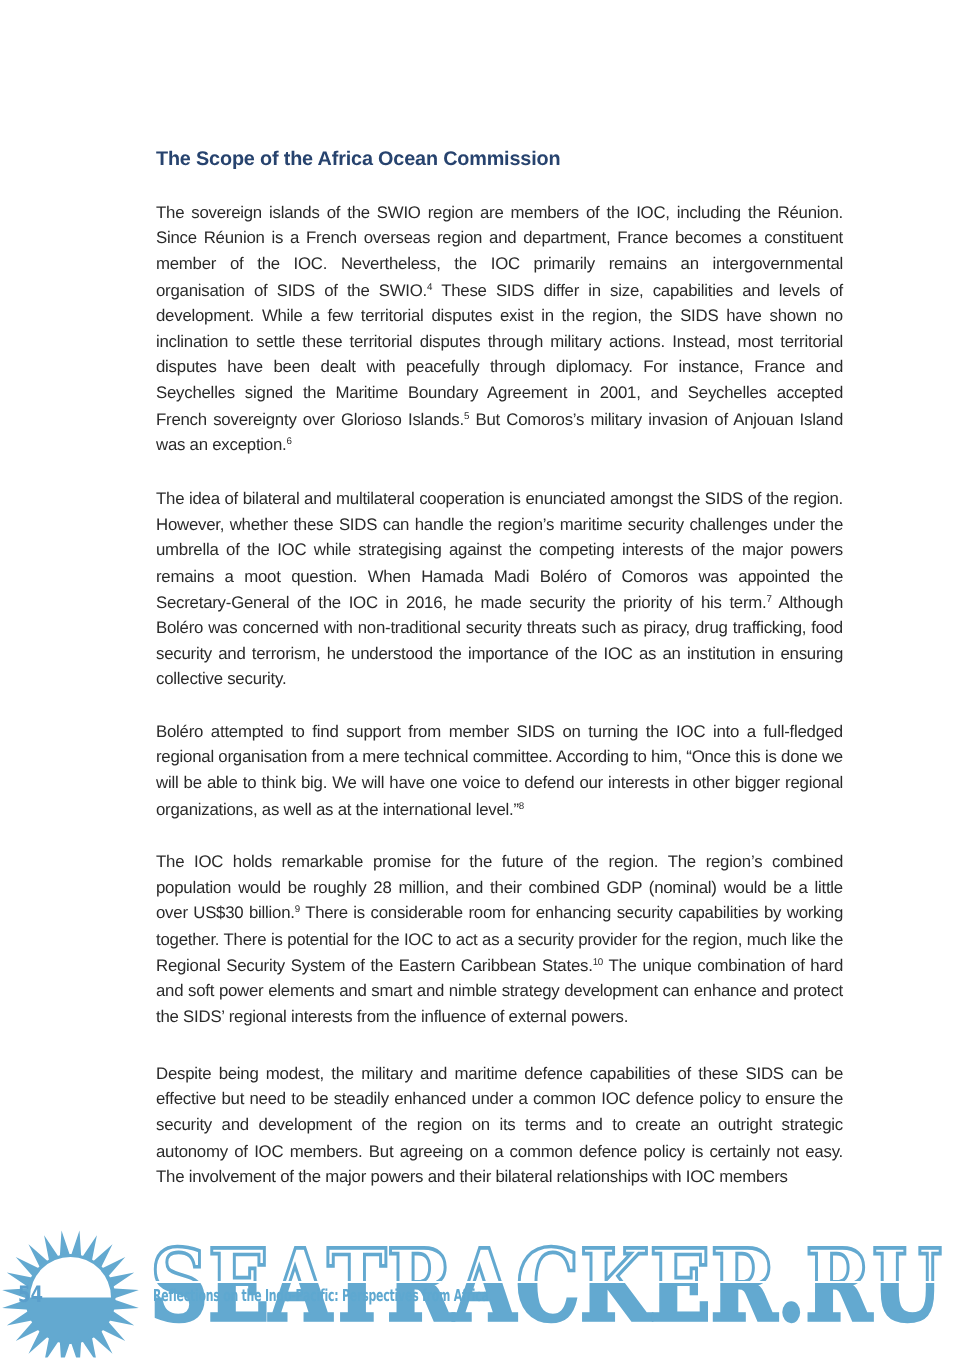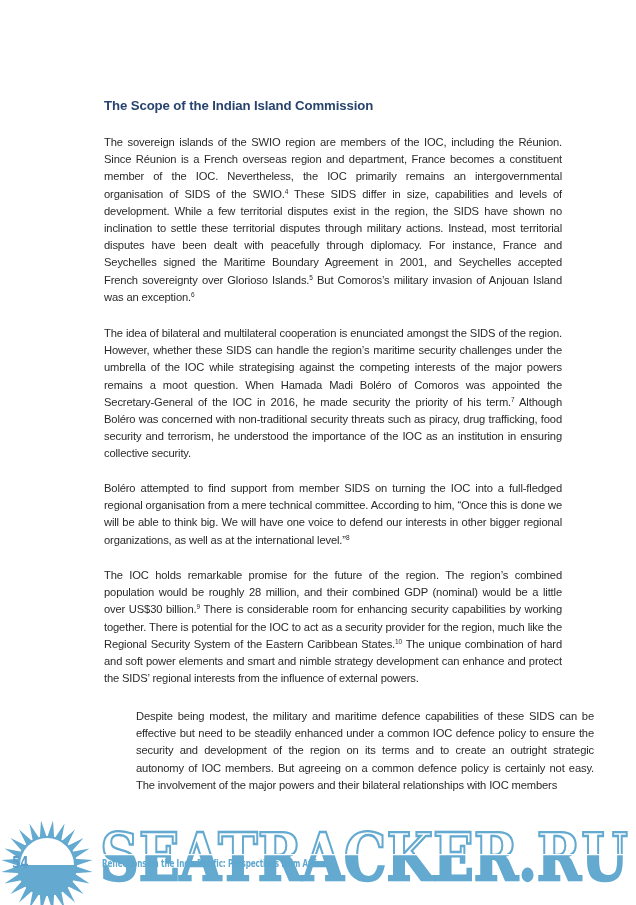--- a/index.html
+++ b/index.html
@@ -20,42 +20,42 @@
     font-family: "Liberation Sans", sans-serif;
     font-size: 11.2px; line-height: 17.2px; color: #2a2a2a;
     text-align: justify; margin: 0;
     letter-spacing: -0.15px;
   }
   .para sup { font-size: 6.5px; vertical-align: 4px; line-height: 0; }
   .p1 { top: 134px; }
   .p2 { top: 325px; }
   .p3 { top: 480px; }
   .p4 { top: 567px; }
-  .p5 { top: 708px; margin-left: 32px; }
+  .p5 { top: 708px; }
 
   .footer { position: absolute; left: 0; top: 800px; width: 636px; height: 105px; }
   .sun { position: absolute; left: 0; top: 818px; width: 96px; height: 96px; }
   .watermark { position: absolute; left: 98px; top: 818px; width: 536px; height: 72px; }
   .page-num {
     position: absolute; left: 12px; top: 854px;
     font-family: "DejaVu Sans", sans-serif; font-size: 15px; font-weight: bold;
     color: #5a9fcc; transform: scaleX(0.8); transform-origin: left;
   }
   .footer-title {
     position: absolute; left: 102px; top: 857px;
     font-family: "DejaVu Sans", sans-serif; font-size: 11px; font-weight: bold;
     color: #5ea8d0; transform: scaleX(0.66); transform-origin: left;
     white-space: nowrap; letter-spacing: -0.2px;
   }
 </style>
 </head>
 <body>
 
 <div class="page">
-  <h2 class="heading">The Scope of the Indian Island Commission</h2>
+  <h2 class="heading">The Scope of the Africa Ocean Commission</h2>
 
   <p class="para p1">The sovereign islands of the SWIO region are members of the IOC, including the Réunion. Since Réunion is a French overseas region and department, France becomes a constituent member of the IOC. Nevertheless, the IOC primarily remains an intergovernmental organisation of SIDS of the SWIO.<sup>4</sup> These SIDS differ in size, capabilities and levels of development. While a few territorial disputes exist in the region, the SIDS have shown no inclination to settle these territorial disputes through military actions. Instead, most territorial disputes have been dealt with peacefully through diplomacy. For instance, France and Seychelles signed the Maritime Boundary Agreement in 2001, and Seychelles accepted French sovereignty over Glorioso Islands.<sup>5</sup> But Comoros’s military invasion of Anjouan Island was an exception.<sup>6</sup></p>
   <p class="para p2">The idea of bilateral and multilateral cooperation is enunciated amongst the SIDS of the region. However, whether these SIDS can handle the region’s maritime security challenges under the umbrella of the IOC while strategising against the competing interests of the major powers remains a moot question. When Hamada Madi Boléro of Comoros was appointed the Secretary-General of the IOC in 2016, he made security the priority of his term.<sup>7</sup> Although Boléro was concerned with non-traditional security threats such as piracy, drug trafficking, food security and terrorism, he understood the importance of the IOC as an institution in ensuring collective security.</p>
   <p class="para p3">Boléro attempted to find support from member SIDS on turning the IOC into a full-fledged regional organisation from a mere technical committee. According to him, “Once this is done we will be able to think big. We will have one voice to defend our interests in other bigger regional organizations, as well as at the international level.”<sup>8</sup></p>
   <p class="para p4">The IOC holds remarkable promise for the future of the region. The region’s combined population would be roughly 28 million, and their combined GDP (nominal) would be a little over US$30 billion.<sup>9</sup> There is considerable room for enhancing security capabilities by working together. There is potential for the IOC to act as a security provider for the region, much like the Regional Security System of the Eastern Caribbean States.<sup>10</sup> The unique combination of hard and soft power elements and smart and nimble strategy development can enhance and protect the SIDS’ regional interests from the influence of external powers.</p>
   <p class="para p5">Despite being modest, the military and maritime defence capabilities of these SIDS can be effective but need to be steadily enhanced under a common IOC defence policy to ensure the security and development of the region on its terms and to create an outright strategic autonomy of IOC members. But agreeing on a common defence policy is certainly not easy. The involvement of the major powers and their bilateral relationships with IOC members</p>
 
   <div class="footer"></div>
 
   <svg class="sun" viewBox="0 0 96 96">

